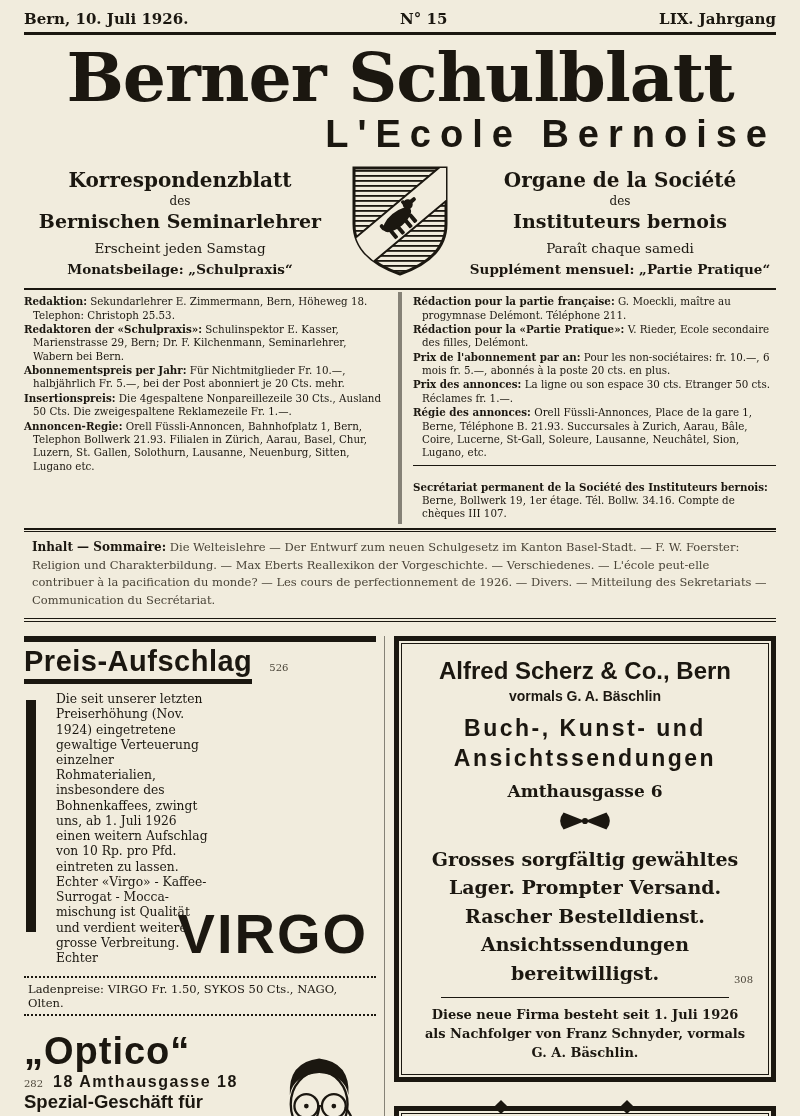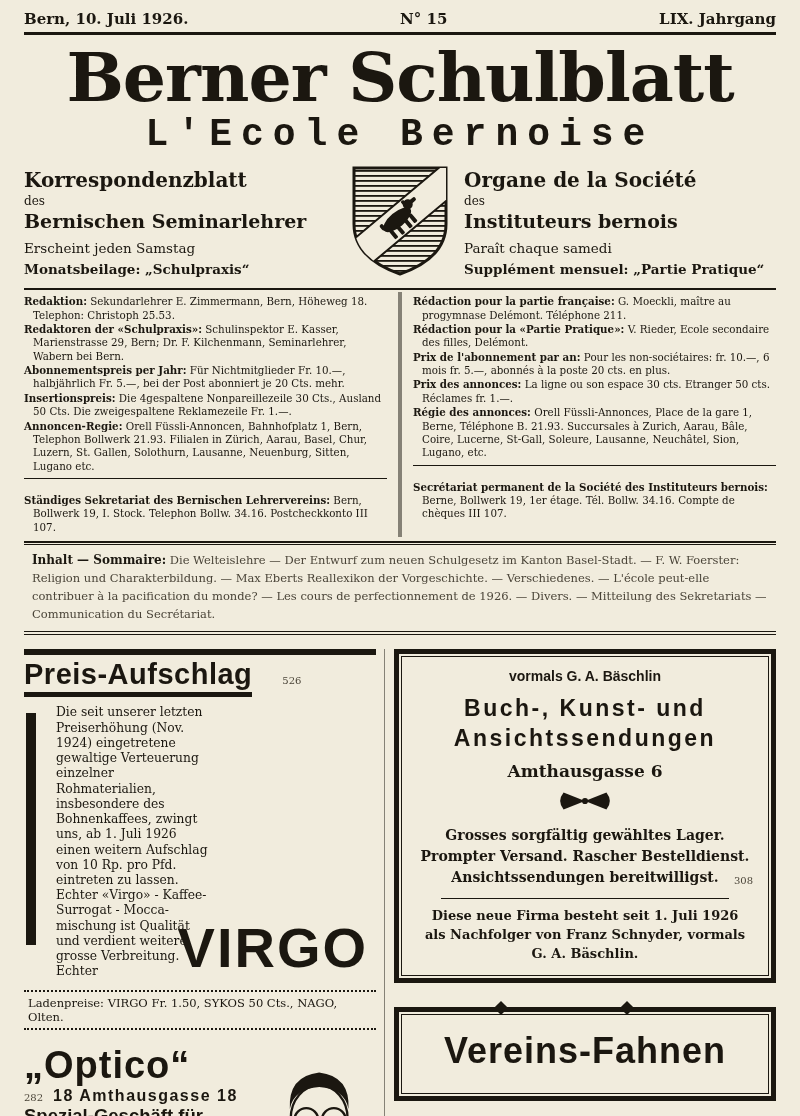--- a/index.html
+++ b/index.html
@@ -8,25 +8,25 @@
   .page{width:800px;min-height:1116px;margin:0 auto;background:var(--paper);color:var(--ink);
         font-family:"DejaVu Serif",serif;padding:8px 24px 18px;position:relative;}
 
   
   .topbar{display:flex;justify-content:space-between;align-items:baseline;font-weight:bold;font-size:15px;padding-top:2px;}
   .rule-double{height:3px;border-top:1px solid var(--ink);border-bottom:2px solid var(--ink);margin:4px 0 2px;}
 
   
   .masthead{text-align:center;}
   .title-de{margin:8px 0 0;font-family:"DejaVu Serif",serif;font-weight:bold;font-size:68px;line-height:1.02;letter-spacing:-1px;}
-  .title-fr{margin:2px 0 6px;font-family:Liberation Mono, monospace;font-weight:bold;font-size:38px;letter-spacing:9px;line-height:1.1;}
+  .title-fr{margin:2px 0 6px;font-family:Liberation Sans, sans-serif;font-weight:bold;font-size:38px;letter-spacing:9px;line-height:1.1;text-align:right;}
 
   
   .subhead{display:grid;grid-template-columns:1fr 128px 1fr;align-items:center;margin-top:4px;}
-  .subcol{text-align:left;}
+  .subcol{text-align:center;}
   .s1{font-size:20px;font-weight:bold;margin:2px 0;}
   .s2{font-size:12px;margin:1px 0;}
   .s3{font-size:19px;font-weight:bold;margin:2px 0 8px;}
   .s4{font-size:13.5px;margin:6px 0 2px;}
   .s5{font-size:13.5px;font-weight:bold;margin:5px 0 0;white-space:nowrap;}
   .emblem{display:flex;justify-content:center;align-items:center;}
 
   
   .imprint{border-top:2px solid var(--ink);margin-top:8px;padding:5px 0 4px;display:grid;
            grid-template-columns:1fr 1fr;column-gap:26px;position:relative;font-size:10.3px;line-height:1.3;}
@@ -43,21 +43,21 @@
 
   
   .ads{display:grid;grid-template-columns:352px 1fr;column-gap:18px;position:relative;}
   .ads-divider{position:absolute;left:360px;top:0;bottom:4px;border-left:1px solid rgba(27,23,16,.5);}
   .ads-left{display:flex;flex-direction:column;}
   .ads-right{display:flex;flex-direction:column;gap:24px;}
   .ad-ref{font-size:10px;color:var(--faded);font-family:"DejaVu Serif",serif;font-weight:normal;}
 
   
   .ad-virgo{position:relative;border-top:6px solid var(--ink);padding-top:3px;}
-  .virgo-head{display:flex;align-items:baseline;gap:30px;}
+  .virgo-head{display:flex;align-items:baseline;gap:17px;}
   .virgo-headline{font-family:"Liberation Sans",sans-serif;font-weight:bold;font-size:29px;letter-spacing:.5px;
                   border-bottom:5px solid var(--ink);padding-bottom:1px;}
   .virgo-bar{position:absolute;left:2px;top:58px;height:232px;width:10px;background:var(--ink);}
   .virgo-body{margin:8px 0 0 32px;width:154px;font-size:12.3px;line-height:1.24;}
   .virgo-brand{position:absolute;right:8px;bottom:54px;font-family:"Liberation Sans",sans-serif;font-weight:bold;
                font-size:56px;letter-spacing:2px;line-height:1;}
   .virgo-footer{border-top:2px dotted var(--ink);border-bottom:2px dotted var(--ink);margin-top:10px;padding:4px;font-size:11.5px;}
 
   
   .ad-optico{position:relative;margin-top:16px;padding-right:120px;min-height:166px;}
@@ -71,21 +71,21 @@
   .heavy-frame{border:5px solid var(--ink);box-shadow:inset 0 0 0 2px var(--paper),inset 0 0 0 3px var(--ink);
                padding:14px 16px;text-align:center;position:relative;background:var(--paper);}
   .notch{position:absolute;top:-9px;width:10px;height:10px;background:var(--ink);transform:rotate(45deg);}
 
   .scherz-title{font-family:"Liberation Sans",sans-serif;font-weight:bold;font-size:24px;margin:2px 0 3px;}
   .scherz-sub{font-family:"Liberation Sans",sans-serif;font-weight:bold;font-size:14px;margin-bottom:10px;}
   .scherz-line{font-family:"Liberation Sans",sans-serif;font-weight:bold;font-size:23px;letter-spacing:2.5px;line-height:1.3;}
   .scherz-addr{font-weight:bold;font-size:17px;margin-top:7px;}
   .scherz-orn{margin:8px auto 2px;display:block;}
   .scherz-body-row{position:relative;margin-top:12px;padding:0 4px;}
-  .scherz-body{font-weight:bold;font-size:14px;line-height:1.5;}
+  .scherz-body{font-weight:bold;font-size:19px;line-height:1.5;}
   .scherz-body-row .ad-ref{position:absolute;right:2px;bottom:2px;}
   .scherz-rule{border-top:1px solid var(--ink);margin:10px 26px 8px;}
   .scherz-note{font-weight:bold;font-size:13px;line-height:1.45;padding:0 6px;}
 
   .fahnen-title{font-family:"Liberation Sans",sans-serif;font-weight:bold;font-size:36px;letter-spacing:1px;margin:4px 0 10px;}
 </style>
 </head>
 <body>
 
 <div class="page">
@@ -147,21 +147,20 @@
     </div>
   </section>
 
   <section class="imprint">
     <div>
       <p class="imp"><b>Redaktion:</b><span> Sekundarlehrer E. Zimmermann, Bern, Höheweg 18. Telephon: Christoph 25.53.</span></p>
       <p class="imp"><b>Redaktoren der «Schulpraxis»:</b><span> Schulinspektor E. Kasser, Marienstrasse 29, Bern; Dr. F. Kilchenmann, Seminarlehrer, Wabern bei Bern.</span></p>
       <p class="imp"><b>Abonnementspreis per Jahr:</b><span> Für Nichtmitglieder Fr. 10.—, halbjährlich Fr. 5.—, bei der Post abonniert je 20 Cts. mehr.</span></p>
       <p class="imp"><b>Insertionspreis:</b><span> Die 4gespaltene Nonpareillezeile 30 Cts., Ausland 50 Cts. Die zweigespaltene Reklamezeile Fr. 1.—.</span></p>
       <p class="imp"><b>Annoncen-Regie:</b><span> Orell Füssli-Annoncen, Bahnhofplatz 1, Bern, Telephon Bollwerk 21.93. Filialen in Zürich, Aarau, Basel, Chur, Luzern, St. Gallen, Solothurn, Lausanne, Neuenburg, Sitten, Lugano etc.</span></p>
-      <p class="imp imp-footer"><b>Ständiges Sekretariat des Bernischen Lehrervereins:</b><span> Bern, Bollwerk 19, I. Stock. Telephon Bollw. 34.16. Postcheckkonto III 107.</span></p>
     </div>
     <div class="imp-divider"></div>
     <div>
       <p class="imp"><b>Rédaction pour la partie française:</b><span> G. Moeckli, maître au progymnase Delémont. Téléphone 211.</span></p>
       <p class="imp"><b>Rédaction pour la «Partie Pratique»:</b><span> V. Rieder, Ecole secondaire des filles, Delémont.</span></p>
       <p class="imp"><b>Prix de l'abonnement par an:</b><span> Pour les non-sociétaires: fr. 10.—, 6 mois fr. 5.—, abonnés à la poste 20 cts. en plus.</span></p>
       <p class="imp"><b>Prix des annonces:</b><span> La ligne ou son espace 30 cts. Etranger 50 cts. Réclames fr. 1.—.</span></p>
       <p class="imp"><b>Régie des annonces:</b><span> Orell Füssli-Annonces, Place de la gare 1, Berne, Téléphone B. 21.93. Succursales à Zurich, Aarau, Bâle, Coire, Lucerne, St-Gall, Soleure, Lausanne, Neuchâtel, Sion, Lugano, etc.</span></p>
       <p class="imp imp-footer"><b>Secrétariat permanent de la Société des Instituteurs bernois:</b><span> Berne, Bollwerk 19, 1er étage. Tél. Bollw. 34.16. Compte de chèques III 107.</span></p>
     </div>
@@ -217,20 +216,21 @@
             </g>
           </svg>
         </div>
       </div>
 
     </div>
 
     <div class="ads-right">
 
       <div class="heavy-frame">
+        <h3 class="scherz-title">Alfred Scherz &amp; Co., Bern</h3>
         <div class="scherz-sub">vormals G. A. Bäschlin</div>
         <div class="scherz-line">Buch-, Kunst- und</div>
         <div class="scherz-line">Ansichtssendungen</div>
         <div class="scherz-addr">Amthausgasse 6</div>
         <svg class="scherz-orn" width="78" height="24" viewBox="0 0 90 28" aria-hidden="true">
           <path d="M45 14 L20 4 Q12 14 20 24 Z" fill="#1b1710"></path>
           <path d="M45 14 L70 4 Q78 14 70 24 Z" fill="#1b1710"></path>
           <circle cx="45" cy="14" r="3.6" fill="#1b1710"></circle>
         </svg>
         <div class="scherz-body-row">

